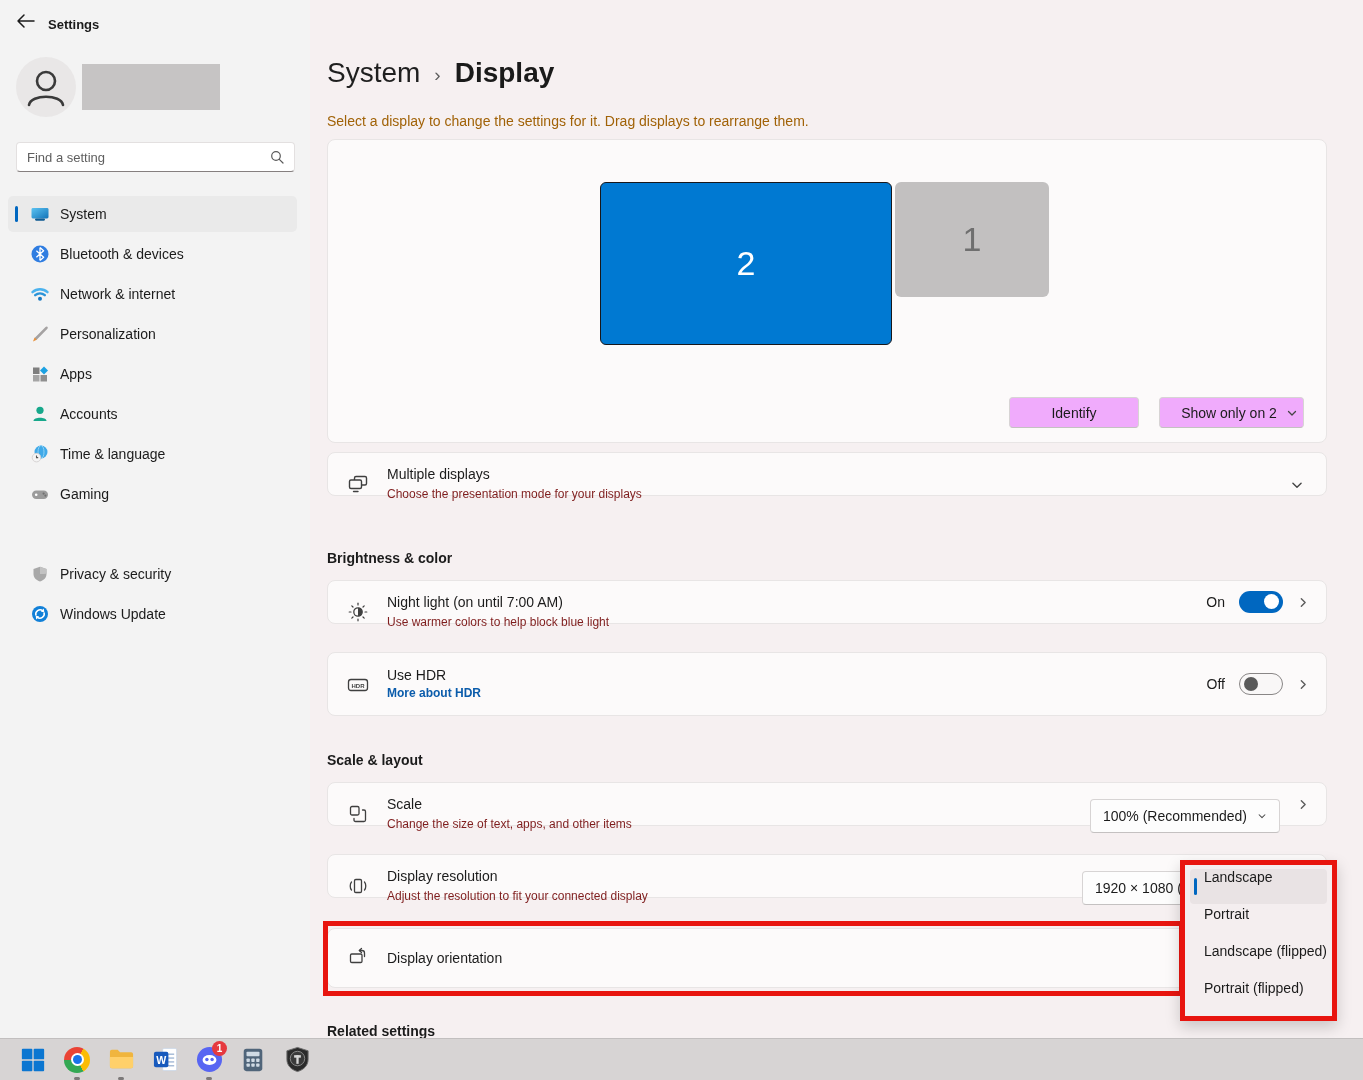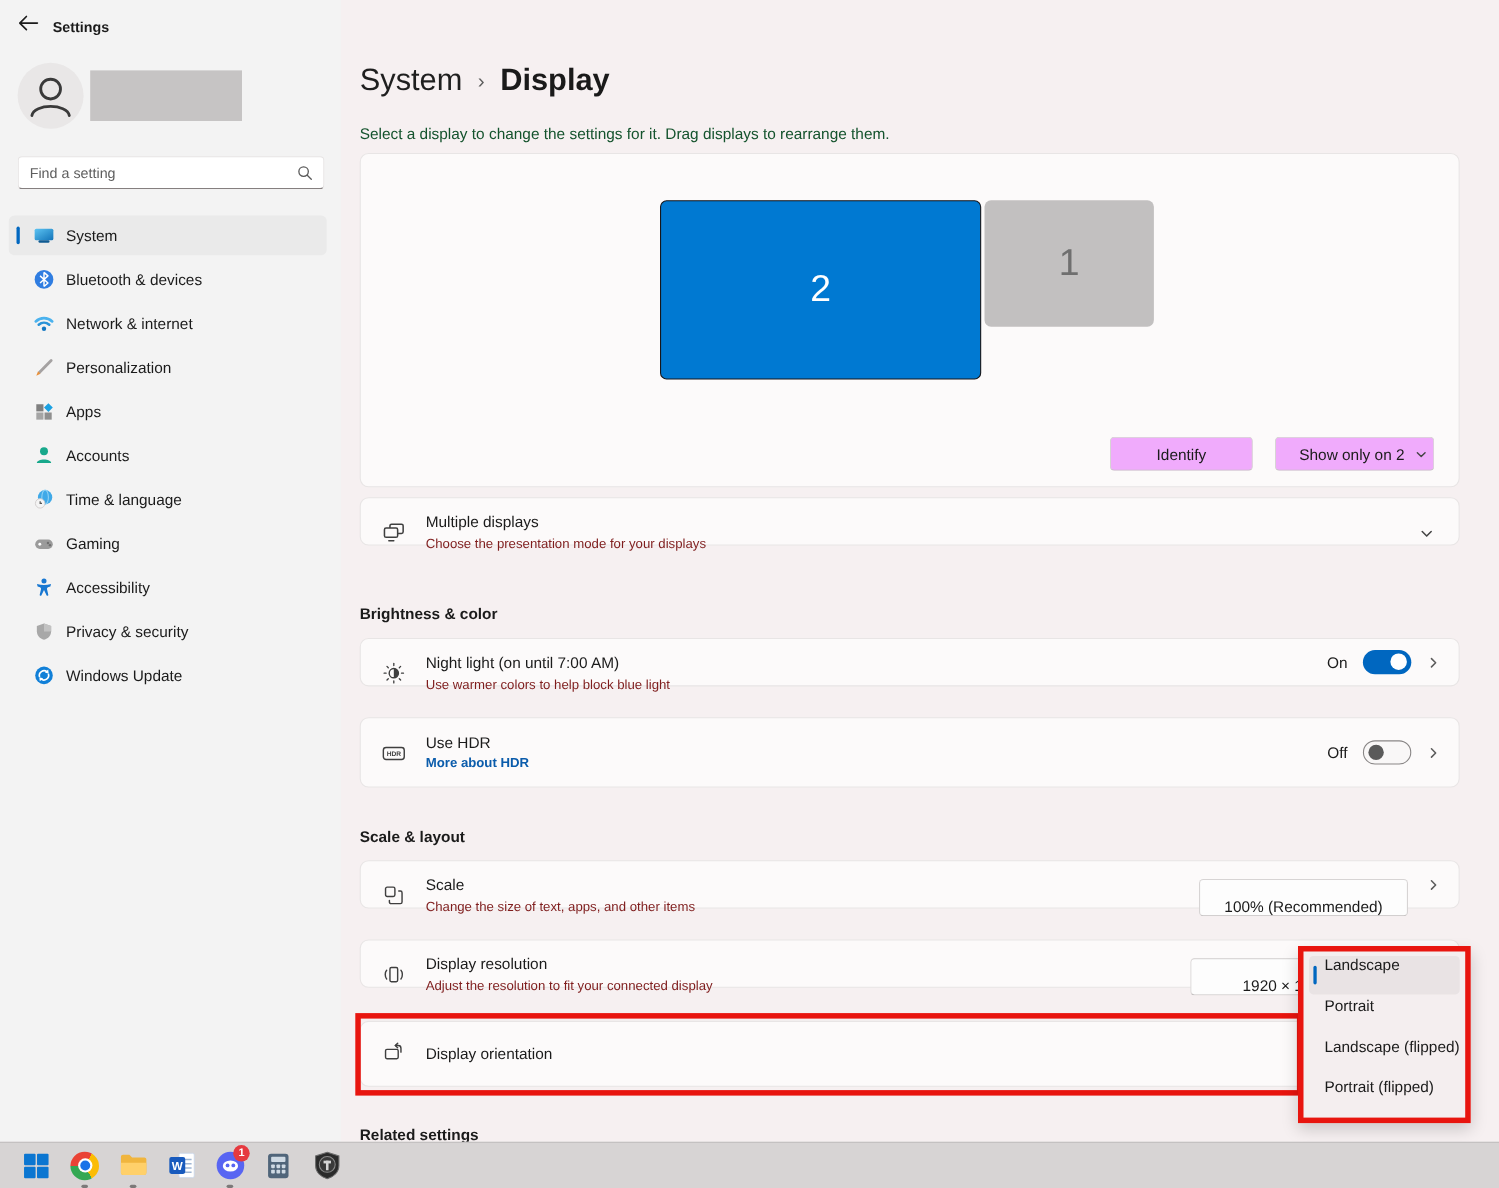--- a/index.html
+++ b/index.html
@@ -27,21 +27,21 @@
   .nav-accent { position:absolute; left:7px; top:10px; width:3px; height:16px; border-radius:2px; background:#0067c0; display:none; }
   .nav-item.selected .nav-accent { display:block; }
   .nav-ico { position:absolute; left:22px; top:8px; width:20px; height:20px; }
   .nav-label { position:absolute; left:52px; font-size:14px; color:#1b1b1b; white-space:nowrap; }
 
   
   .breadcrumb { position:absolute; left:327px; top:57px; font-size:28px; display:flex; align-items:center; }
   .bc-parent { font-weight:400; color:#1f1f1f; }
   .bc-sep { font-size:19px; color:#5f5f5f; margin:3px 14px 0 14px; }
   .bc-current { font-weight:700; color:#1a1a1a; }
-  .page-desc { position:absolute; left:327px; top:113px; font-size:14px; color:#14532d; }
+  .page-desc { position:absolute; left:327px; top:113px; font-size:14px; color:#a16207; }
 
   .card { position:absolute; background:#fcfafa; border:1px solid #e8e5e5; border-radius:8px; }
 
   .arr-card { left:327px; top:139px; width:1000px; height:304px; }
   .monitor { position:absolute; display:flex; align-items:center; justify-content:center;
              font-size:34px; border-radius:6px; cursor:pointer; }
   .monitor-2 { left:272px; top:42px; width:292px; height:163px; background:#0079d2; border:1px solid #17171b; color:#ffffff; }
   .monitor-1 { left:567px; top:42px; width:154px; height:115px; background:#c2c0c0; color:#6f6f6f; }
   .btn { position:absolute; height:31px; background:#f0abfc; border:1px solid #d7d4d4; border-bottom-color:#c4c1c1;
          border-radius:4px; font-size:14px; color:#1b1b1b; display:flex; align-items:center; justify-content:center;
@@ -61,21 +61,21 @@
   .toggle { position:relative; width:44px; height:22px; border-radius:11px; cursor:pointer; }
   .toggle.on { background:#0067c0; }
   .toggle.on .knob { position:absolute; right:4px; top:3px; width:15px; height:15px; border-radius:50%; background:#ffffff; }
   .toggle.off { background:#f9f7f7; border:1px solid #898686; }
   .toggle.off .knob { position:absolute; left:4px; top:3px; width:14px; height:14px; border-radius:50%; background:#5a5a5a; }
 
   .section-h { position:absolute; left:327px; font-size:14px; font-weight:700; color:#1b1b1b; }
 
   .select-btn { position:absolute; height:30px; background:#fdfdfd; border:1px solid #d7d4d4; border-bottom-color:#c4c1c1;
                 border-radius:4px; font-size:14px; color:#1b1b1b; display:flex; align-items:center; gap:10px;
-                padding:16px 12px; cursor:pointer; white-space:nowrap; overflow:hidden;flex-direction:column; }
+                padding:16px 12px; cursor:pointer; white-space:nowrap; overflow:hidden; }
 
   .annotation-box { position:absolute; border:5px solid #e8150f; pointer-events:none; z-index:4; }
   .orient-red { left:323px; top:921px; width:861px; height:75px; }
 
   .related-h { top:1023px; }
 
   
   .dropdown { position:absolute; left:1180px; top:860px; width:157px; height:161px; z-index:5;
               background:#f4eeef; border:5px solid #e8150f; box-shadow:0 6px 14px rgba(0,0,0,.18); }
   .dd-item { position:relative; height:35px; margin:1px 5px; border-radius:4px; display:flex; align-items:flex-start;
@@ -222,30 +222,20 @@
         <svg width="20" height="20" viewBox="0 0 20 20">
             <rect x="2" y="6.5" width="16" height="8.5" rx="4.2" fill="#9b9b9b"></rect>
             <circle cx="6.2" cy="10.8" r="1.3" fill="#ffffff"></circle>
             <circle cx="13.6" cy="9.6" r="1.1" fill="#6f6f6f"></circle>
             <circle cx="15.4" cy="11.6" r="1.1" fill="#6f6f6f"></circle>
           </svg>
       </span>
       <span class="nav-label">Gaming</span>
     </div>
 
-    <div class="nav-item" style="top:516px">
-
-      <span class="nav-ico">
-        <svg width="20" height="20" viewBox="0 0 20 20" fill="#1777d1">
-            <circle cx="10" cy="4.2" r="2.3"></circle>
-            <path d="M3.6 7 C8 8.1 12 8.1 16.4 7 L15.8 9.1 C13.2 9.8 12.7 10 12.7 11.5 L13.9 16.6 C14.1 17.6 12.7 18 12.3 17.1 L10 12.4 L7.7 17.1 C7.3 18 5.9 17.6 6.1 16.6 L7.3 11.5 C7.3 10 6.8 9.8 4.2 9.1 Z"></path>
-          </svg>
-      </span>
-      <span class="nav-label">Accessibility</span>
-    </div>
 
     <div class="nav-item" style="top:556px">
 
       <span class="nav-ico">
         <svg width="20" height="20" viewBox="0 0 20 20">
             <path d="M10 2.8 L16.5 5 V9.8 C16.5 13.8 13.8 16.3 10 17.6 C6.2 16.3 3.5 13.8 3.5 9.8 V5 Z" fill="#a8a8a8"></path>
             <path d="M10 2.8 L16.5 5 V9.8 C16.5 10 10 10 10 10 Z" fill="#c2c2c2"></path>
           </svg>
       </span>
       <span class="nav-label">Privacy &amp; security</span>

